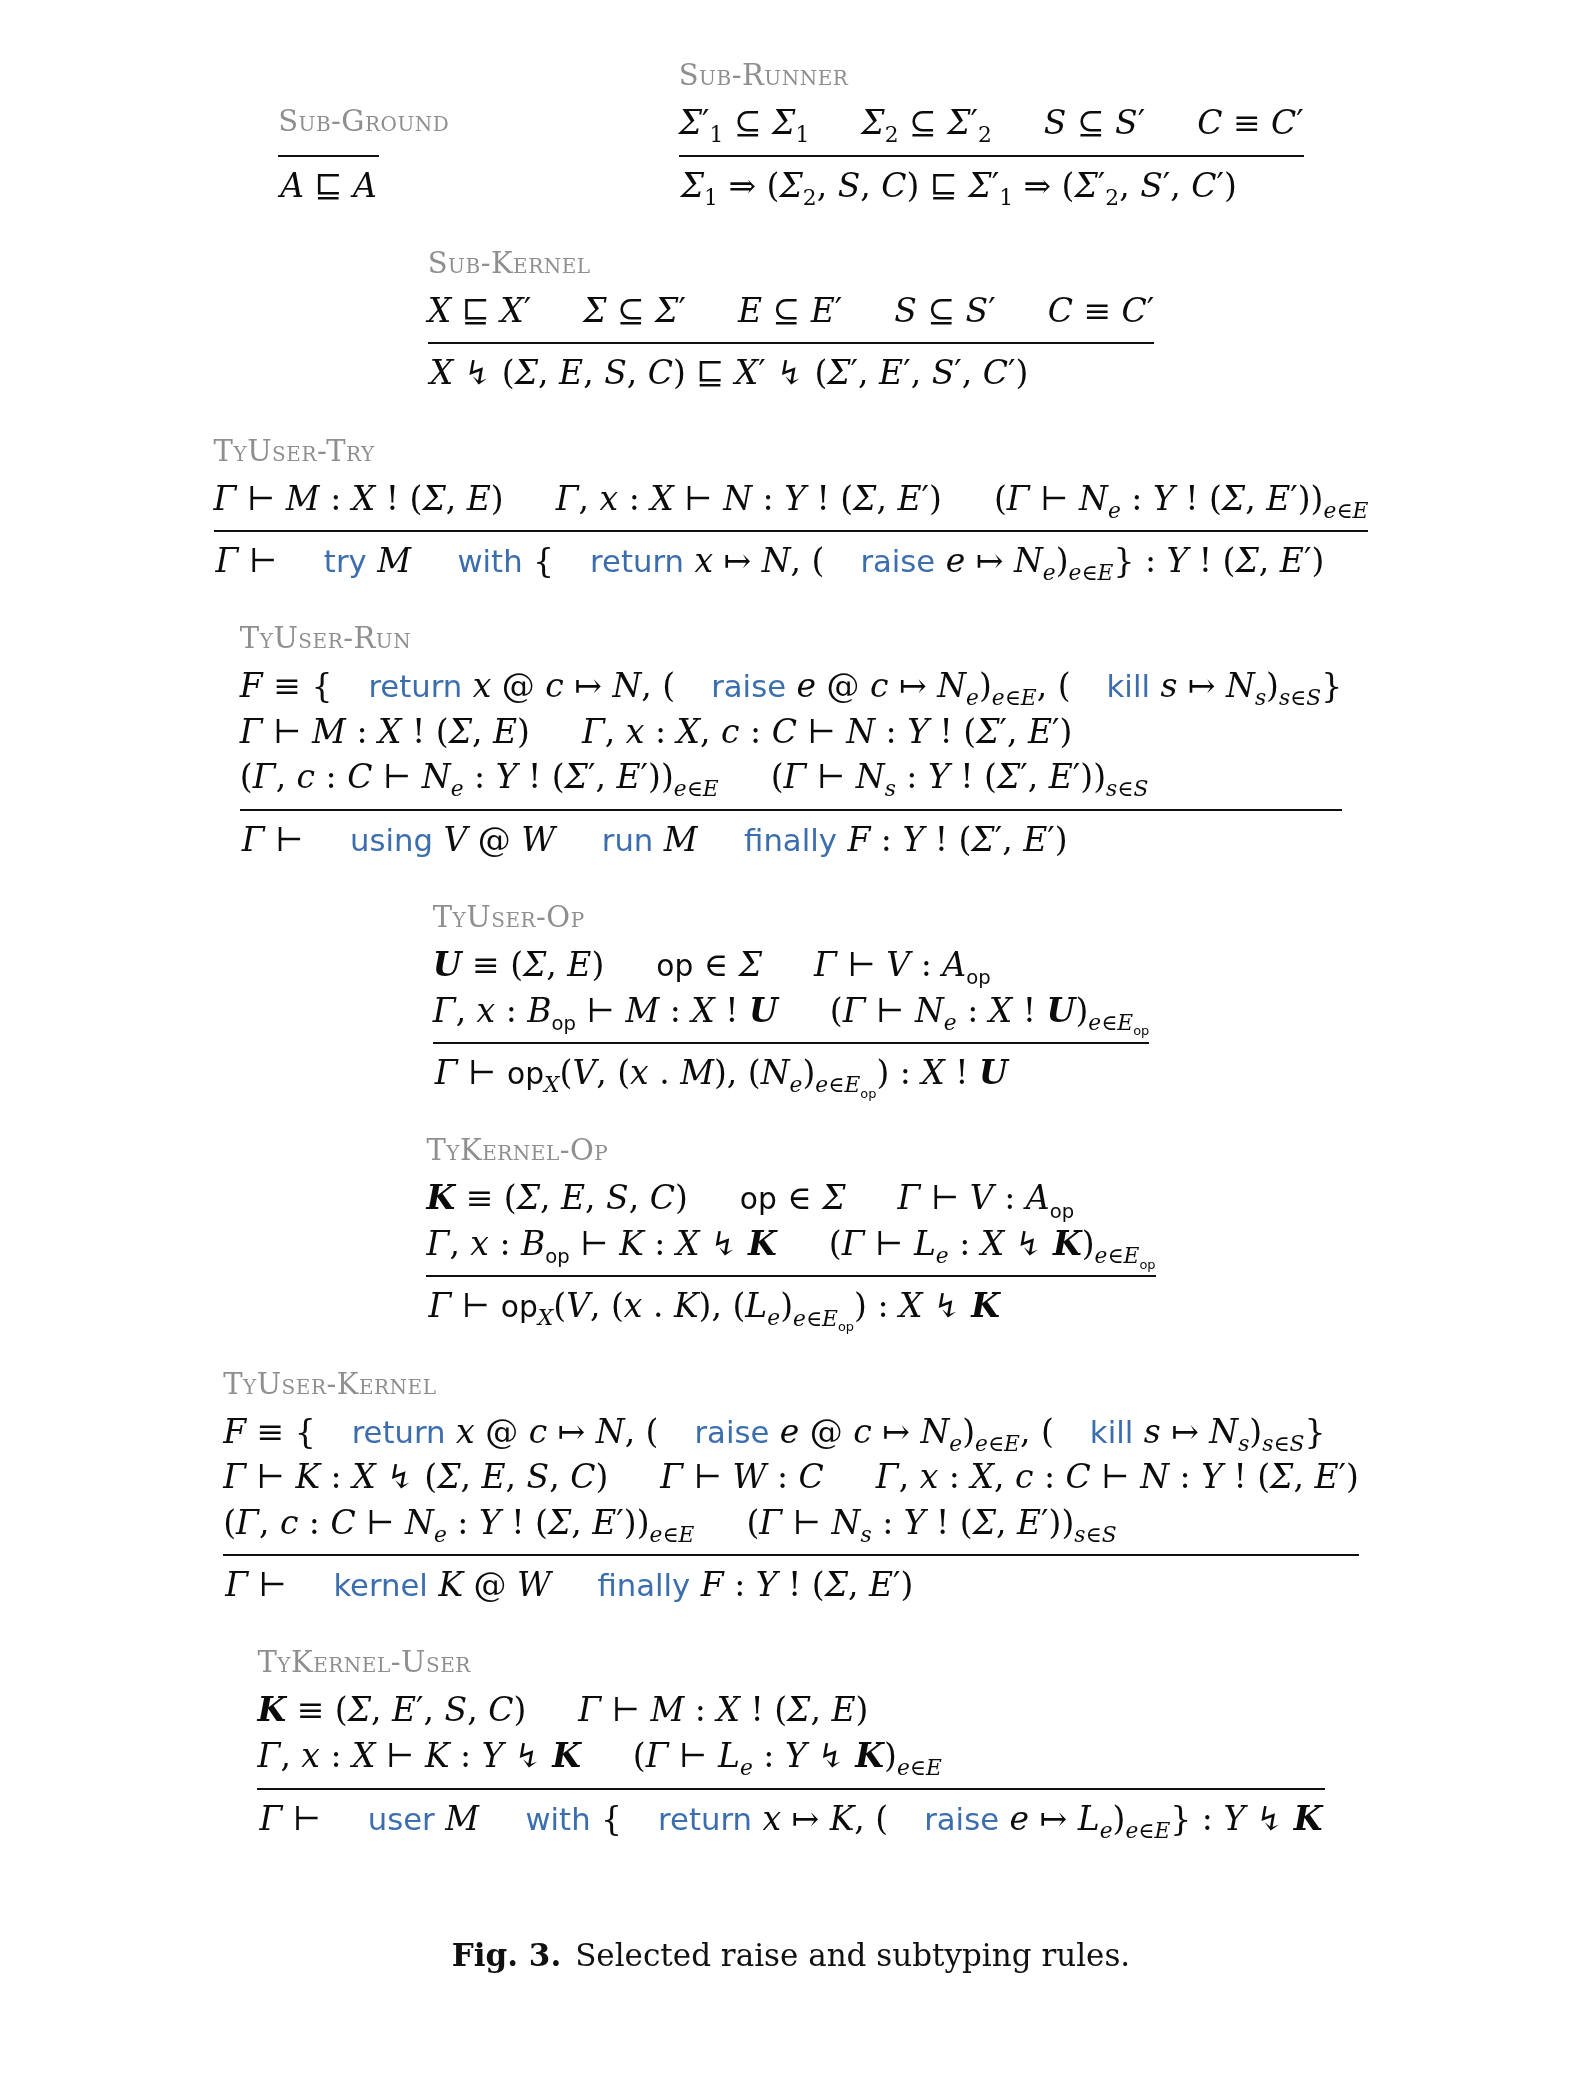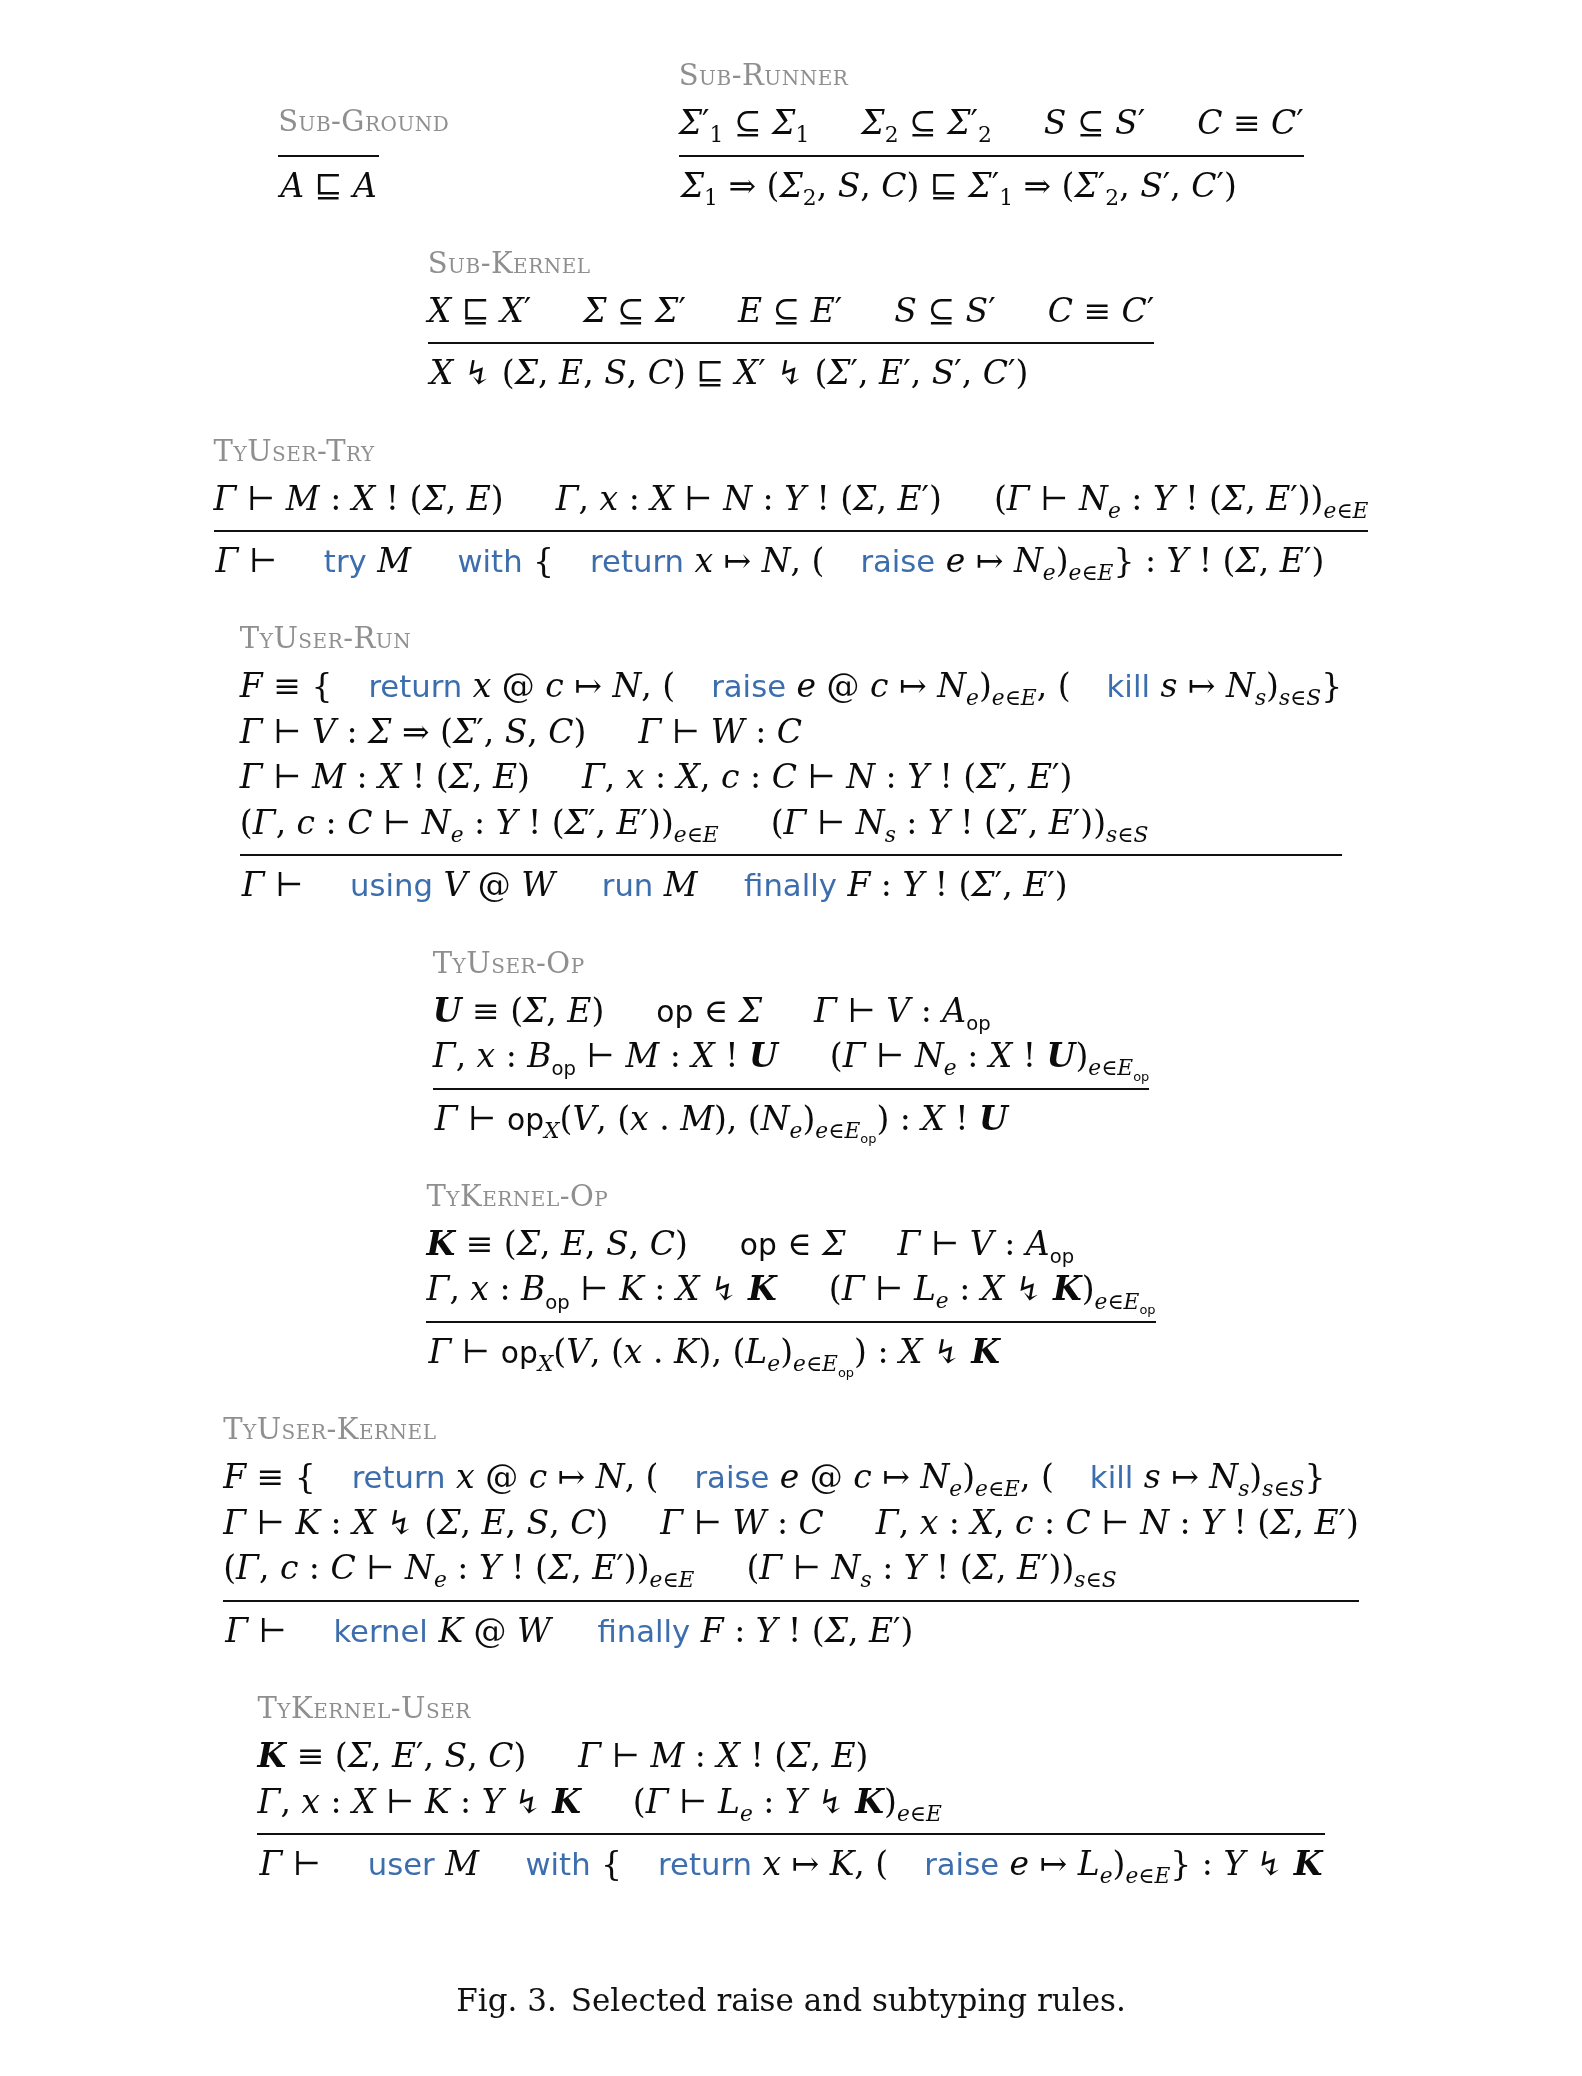--- a/index.html
+++ b/index.html
@@ -26,21 +26,21 @@
   .mm-k{font-family:"DejaVu Sans",sans-serif;color:var(--kw-blue,#3c6eae);font-size:0.93em;margin-left:36px;}
   .mm-k em{font-style:normal;}
   .mm-o{font-family:"DejaVu Sans",sans-serif;font-size:0.9em;}
   .mm-o em{font-style:normal;}
   .mm-s{font-size:0.66em;vertical-align:-0.38em;line-height:0;}
   .mm-c em{font-weight:600;}
   .caption{
     text-align:center;margin:96px 0 0;color:#111;
     font-family:"DejaVu Serif",serif;font-size:31px;
   }
-  .caption b{font-weight:normal;}
+  .caption b{font-weight:bold;}
   .caption span{margin-left:0.45em;}
 </style>
 </head>
 <body>
 
 <main>
   <div id="rules-root">
       <div class="rule-row">
         <div class="rule">
           <div class="rlabel">Sub-Ground</div>
@@ -75,21 +75,20 @@
           </div>
           <div class="bar"></div>
           <div class="conclusion"><em>Γ</em><span> ⊢ </span><span class="mm-k"><em>try</em></span><span> </span><em>M</em><span> </span><span class="mm-k"><em>with</em></span><span> {</span><span class="mm-k"><em>return</em></span><span> </span><em>x</em><span> ↦ </span><em>N</em><span>, (</span><span class="mm-k"><em>raise</em></span><span> </span><em>e</em><span> ↦ </span><em>N</em><span class="mm-s"><em>e</em></span><span>)</span><span class="mm-s"><em>e</em><span>∈</span><em>E</em></span><span>} : </span><em>Y</em><span> ! (</span><em>Σ</em><span>, </span><em>E</em><span>′)</span></div>
         </div>
       </div>
       <div class="rule-row">
         <div class="rule">
           <div class="rlabel">TyUser-Run</div>
           <div class="premises">
             <div class="prem-line"><span class="pgroup"><em>F</em><span> ≡ {</span><span class="mm-k"><em>return</em></span><span> </span><em>x</em><span> @ </span><em>c</em><span> ↦ </span><em>N</em><span>, (</span><span class="mm-k"><em>raise</em></span><span> </span><em>e</em><span> @ </span><em>c</em><span> ↦ </span><em>N</em><span class="mm-s"><em>e</em></span><span>)</span><span class="mm-s"><em>e</em><span>∈</span><em>E</em></span><span>, (</span><span class="mm-k"><em>kill</em></span><span> </span><em>s</em><span> ↦ </span><em>N</em><span class="mm-s"><em>s</em></span><span>)</span><span class="mm-s"><em>s</em><span>∈</span><em>S</em></span><span>}</span></span></div>
-            <div class="prem-line"><span class="pgroup"><em>Γ</em><span> ⊢ </span><em>V</em><span> : </span><em>Σ</em><span> ⇒ (</span><em>Σ</em><span>′, </span><em>S</em><span>, </span><em>C</em><span>)</span></span><span class="pgroup"><em>Γ</em><span> ⊢ </span><em>W</em><span> : </span><em>C</em></span></div>
             <div class="prem-line"><span class="pgroup"><em>Γ</em><span> ⊢ </span><em>M</em><span> : </span><em>X</em><span> ! (</span><em>Σ</em><span>, </span><em>E</em><span>)</span></span><span class="pgroup"><em>Γ</em><span>, </span><em>x</em><span> : </span><em>X</em><span>, </span><em>c</em><span> : </span><em>C</em><span> ⊢ </span><em>N</em><span> : </span><em>Y</em><span> ! (</span><em>Σ</em><span>′, </span><em>E</em><span>′)</span></span></div>
             <div class="prem-line"><span class="pgroup"><span>(</span><em>Γ</em><span>, </span><em>c</em><span> : </span><em>C</em><span> ⊢ </span><em>N</em><span class="mm-s"><em>e</em></span><span> : </span><em>Y</em><span> ! (</span><em>Σ</em><span>′, </span><em>E</em><span>′))</span><span class="mm-s"><em>e</em><span>∈</span><em>E</em></span></span><span class="pgroup"><span>(</span><em>Γ</em><span> ⊢ </span><em>N</em><span class="mm-s"><em>s</em></span><span> : </span><em>Y</em><span> ! (</span><em>Σ</em><span>′, </span><em>E</em><span>′))</span><span class="mm-s"><em>s</em><span>∈</span><em>S</em></span></span></div>
           </div>
           <div class="bar"></div>
           <div class="conclusion"><em>Γ</em><span> ⊢ </span><span class="mm-k"><em>using</em></span><span> </span><em>V</em><span> @ </span><em>W</em><span> </span><span class="mm-k"><em>run</em></span><span> </span><em>M</em><span> </span><span class="mm-k"><em>finally</em></span><span> </span><em>F</em><span> : </span><em>Y</em><span> ! (</span><em>Σ</em><span>′, </span><em>E</em><span>′)</span></div>
         </div>
       </div>
       <div class="rule-row">
         <div class="rule">
           <div class="rlabel">TyUser-Op</div>

